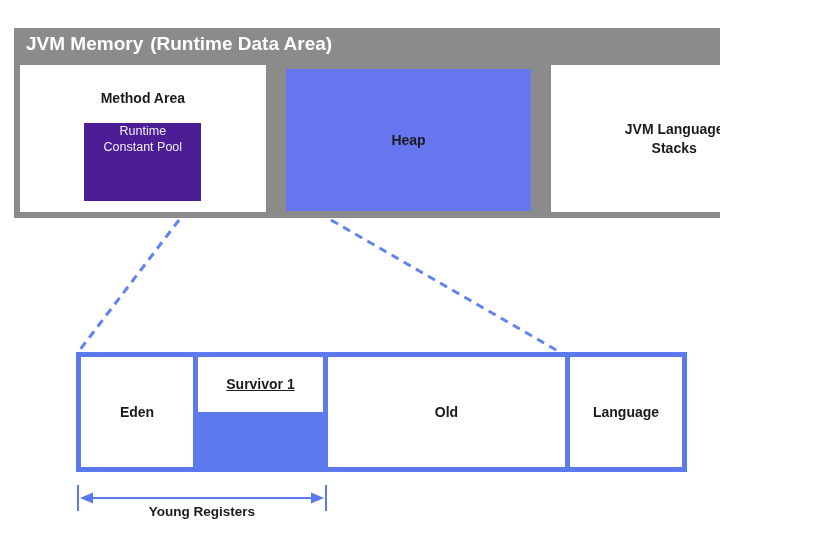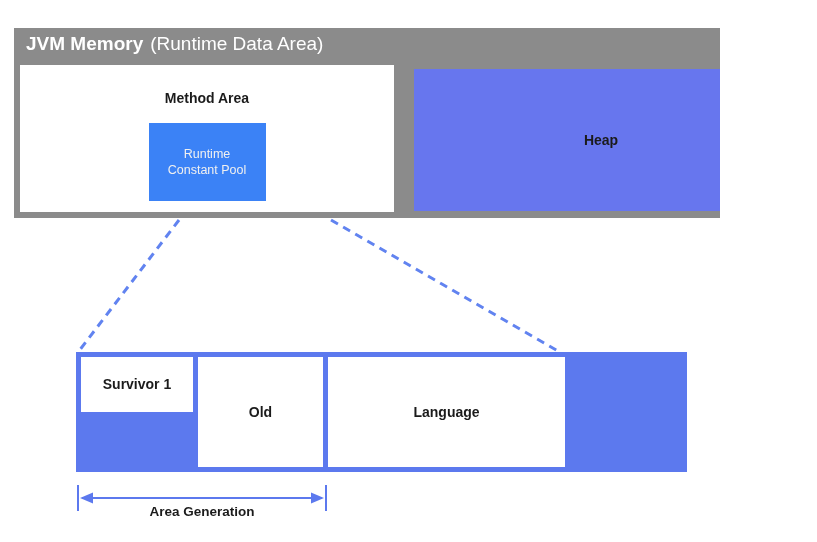--- a/index.html
+++ b/index.html
@@ -26,21 +26,21 @@
     left: 0; top: 0; right: 0;
     height: 32px;
     display: flex;
     align-items: center;
     padding-left: 12px;
     color: #ffffff;
     font-size: 19px;
     white-space: pre;
   }
   .jvm-header .ht { font-weight: bold; }
-  .jvm-header .hs { font-weight: normal; margin-left: 7px; text-align: center; }
+  .jvm-header .hs { font-weight: bold; margin-left: 7px; text-align: center; }
 
   .boxes {
     position: absolute;
     left: 6px; right: 6px;
     top: 32px; bottom: -2px;
     display: flex;
     gap: 11px;
   }
   .box {
     flex: 1 1 0;
@@ -56,26 +56,25 @@
   }
   .box.method {
     flex-direction: column;
     justify-content: flex-start;
   }
   .box.method .box-label { margin-top: 24px; }
   .rcp {
     margin-top: 16px;
     width: 117px;
     height: 78px;
-    background: #3b82f6;
+    background: #4c1d95;
     color: #f0f0f0;
     font-weight: normal;
     font-size: 12.5px;
     display: flex;
-    align-items: center;
     justify-content: center;
     text-align: center;
   }
   .rcp span { display: inline-block; max-width: 84px; line-height: 1.3; }
   .box.heap {
     background: #6776ee;
     margin: 9px;
   }
   .wrap110 { display: inline-block; max-width: 112px; }
   .wrap120 { display: inline-block; max-width: 122px; }
@@ -113,20 +112,21 @@
     align-items: center;
     justify-content: center;
     text-align: center;
     font-weight: bold;
     font-size: 14px;
   }
   .survivor-col {
     display: grid;
     grid-template-rows: 1fr 1fr;
     gap: 1px;
+    text-decoration: underline;
   }
 
   .yg-label {
     position: absolute;
     left: 76px; top: 504px;
     width: 252px;
     text-align: center;
     font-weight: bold;
     font-size: 13.5px;
   }
@@ -144,43 +144,49 @@
     <div class="boxes">
       <div class="box method">
         <div class="box-label">Method Area</div>
         <div class="rcp">
           <span>Runtime Constant Pool</span>
         </div>
       </div>
       <div class="box heap">
         <span>Heap</span>
       </div>
+      <div class="box">
+        <span class="wrap110">JVM Language Stacks</span>
+      </div>
     </div>
   </div>
 
   <svg class="overlay" viewBox="0 0 817 542" xmlns="http://www.w3.org/2000/svg">
     <line class="dash" x1="179" y1="220" x2="79" y2="351"></line>
     <line class="dash" x1="331" y1="220" x2="558" y2="351"></line>
 
     <line class="measure" x1="78" y1="485" x2="78" y2="511"></line>
     <line class="measure" x1="326" y1="485" x2="326" y2="511"></line>
     <line class="measure" x1="82" y1="498" x2="322" y2="498"></line>
     <polygon class="measure-head" points="80,498 93,492.5 93,503.5"></polygon>
     <polygon class="measure-head" points="324,498 311,492.5 311,503.5"></polygon>
   </svg>
 
   <div class="gen-box">
+    <div class="cell">
+      <span>Eden</span>
+    </div>
     <div class="survivor-col">
       <div class="cell">
         <span>Survivor 1</span>
       </div>
     </div>
     <div class="cell">
       <span>Old</span>
     </div>
     <div class="cell">
       <span>Language</span>
     </div>
   </div>
 
-  <div class="yg-label">Area Generation</div>
+  <div class="yg-label">Young Registers</div>
 
 </div>
 
 </body></html>

